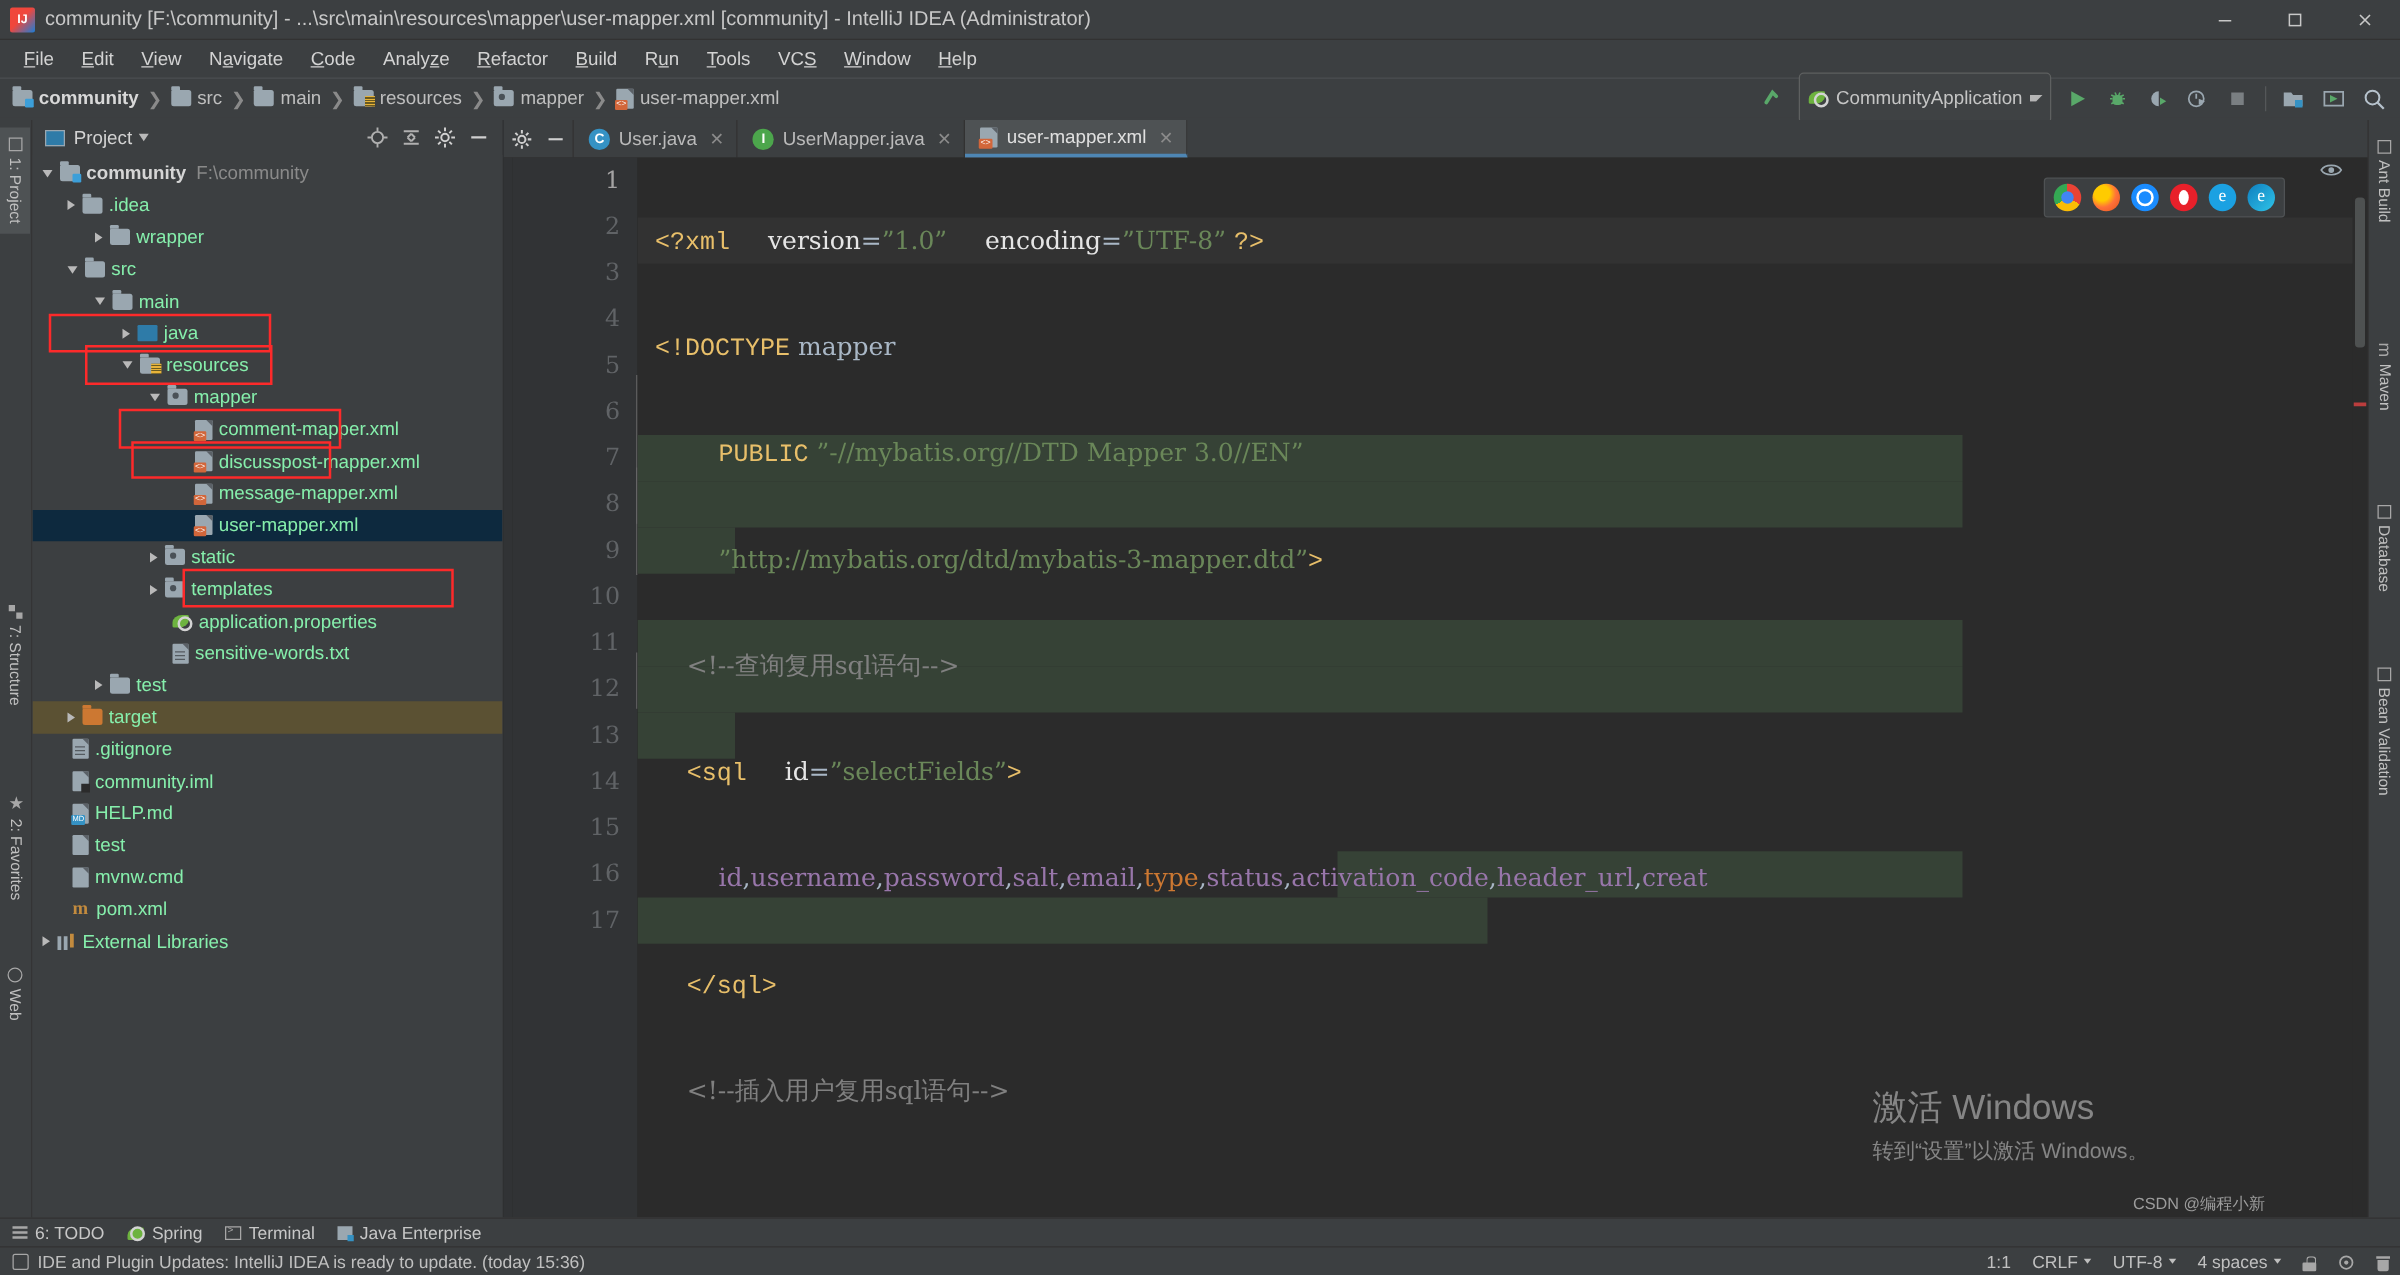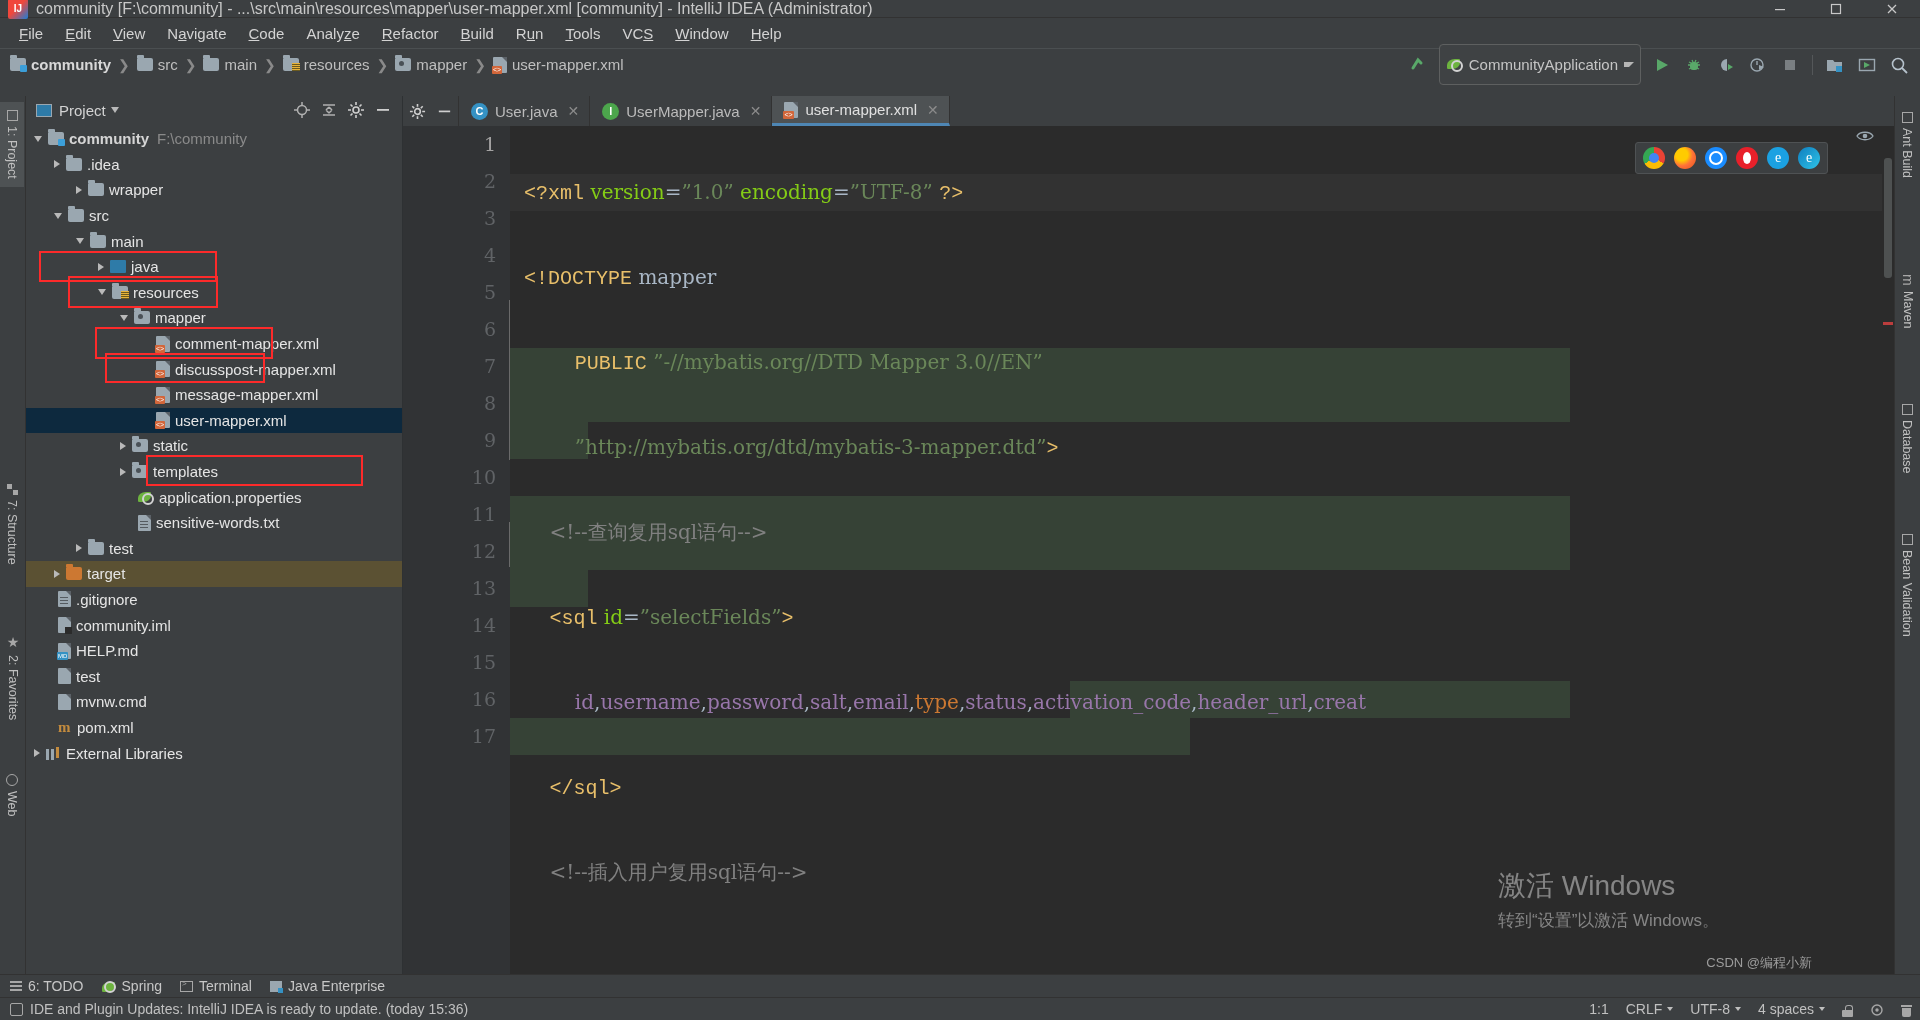--- a/index.html
+++ b/index.html
@@ -8,21 +8,21 @@
     font-family: "Liberation Sans", sans-serif;
     background: #3c3f41;
     color: #bbbbbb;
     font-size: 15px;
     -webkit-font-smoothing: antialiased;
   }
   .app { position: relative; width: 1920px; height: 1020px; }
 
   
   .titlebar {
-    height: 18px; background: #3c3f41; display: flex; align-items: center;
+    height: 32px; background: #3c3f41; display: flex; align-items: center;
     padding-left: 8px; border-bottom: 1px solid #323232;
   }
   .ij-logo {
     width: 20px; height: 20px; margin-right: 8px; position: relative; flex: 0 0 auto;
     background: linear-gradient(135deg,#f0473c 0%,#f0473c 45%,#1a7ed8 100%);
     border-radius: 2px;
   }
   .ij-logo::after{
     content:"IJ"; position:absolute; inset:0; color:#fff; font-size:10px; font-weight:bold;
     display:flex; align-items:center; justify-content:center; font-family:"Liberation Sans",sans-serif;
@@ -147,21 +147,21 @@
   .panel-head-actions{ margin-left:auto; display:flex; align-items:center; gap:5px; padding-right:4px;}
   .pa-ico{width:22px;height:22px;display:flex;align-items:center;justify-content:center;color:#b0b0b0;}
 
   .tree{ flex:1; overflow:hidden; position:relative; background:#3c3f41; padding-top:2px;}
   .row{
     height:25.6px; display:flex; align-items:center; white-space:nowrap;
     padding-left:8px; position:relative; font-size:15px; color:#bdbdbd;
   }
   .row.selected{ background:#0d293e; }
   .row.target-row{ background:#5b5133; }
-  .row-label{ color:#e5e5e5; }
+  .row-label{ color:#86efac; }
   .row-label.bold{ font-weight:bold; color:#d5d5d5; }
   .row-sub{ color:#8a8a8a; margin-left:8px; }
   .arrow-r{ width:0;height:0;border-left:6px solid #b9b9b9;border-top:4.5px solid transparent;
             border-bottom:4.5px solid transparent; margin-right:6px; flex:0 0 auto;}
   .arrow-d{ width:0;height:0;border-top:6px solid #b9b9b9;border-left:4.5px solid transparent;
             border-right:4.5px solid transparent; margin-right:6px; flex:0 0 auto;}
 
   
   .anno{ position:absolute; border:2.5px solid #fd2a2a; pointer-events:none; }
 
@@ -196,21 +196,21 @@
 
   .code-wrap{ flex:1; position:relative; overflow:hidden; background:#2b2b2b; }
   .code{
     position:relative; font-family:"DejaVu Serif", serif; font-size:20px;
     white-space:pre; letter-spacing:0px;
   }
   .cl{ height:37px; line-height:37px; padding-left:14px; position:relative; }
   .cl.cur{ background:#323232; }
   .hl-block{ position:absolute; background:#364236; }
   .tok-tag{color:#e8bf6a;font-family:Liberation Mono, monospace;}
-  .tok-attr{color:#84cc16;}
+  .tok-attr{color:#e5e5e5;margin-left:24px;}
   .tok-val{color:#6a8759;}
   .tok-plain{color:#a9b7c6;}
   .tok-comment{color:#808080;}
   .tok-col{color:#9876aa;}
   .tok-orange{color:#cc7832;}
 
   .scroll-v{
     position:absolute; right:0; top:30px; width:12px; bottom:0; background:#2b2b2b;
   }
   .scroll-thumb{ position:absolute; top:2px; left:2px; width:8px; height:120px; background:#4e5151; border-radius:3px;}

